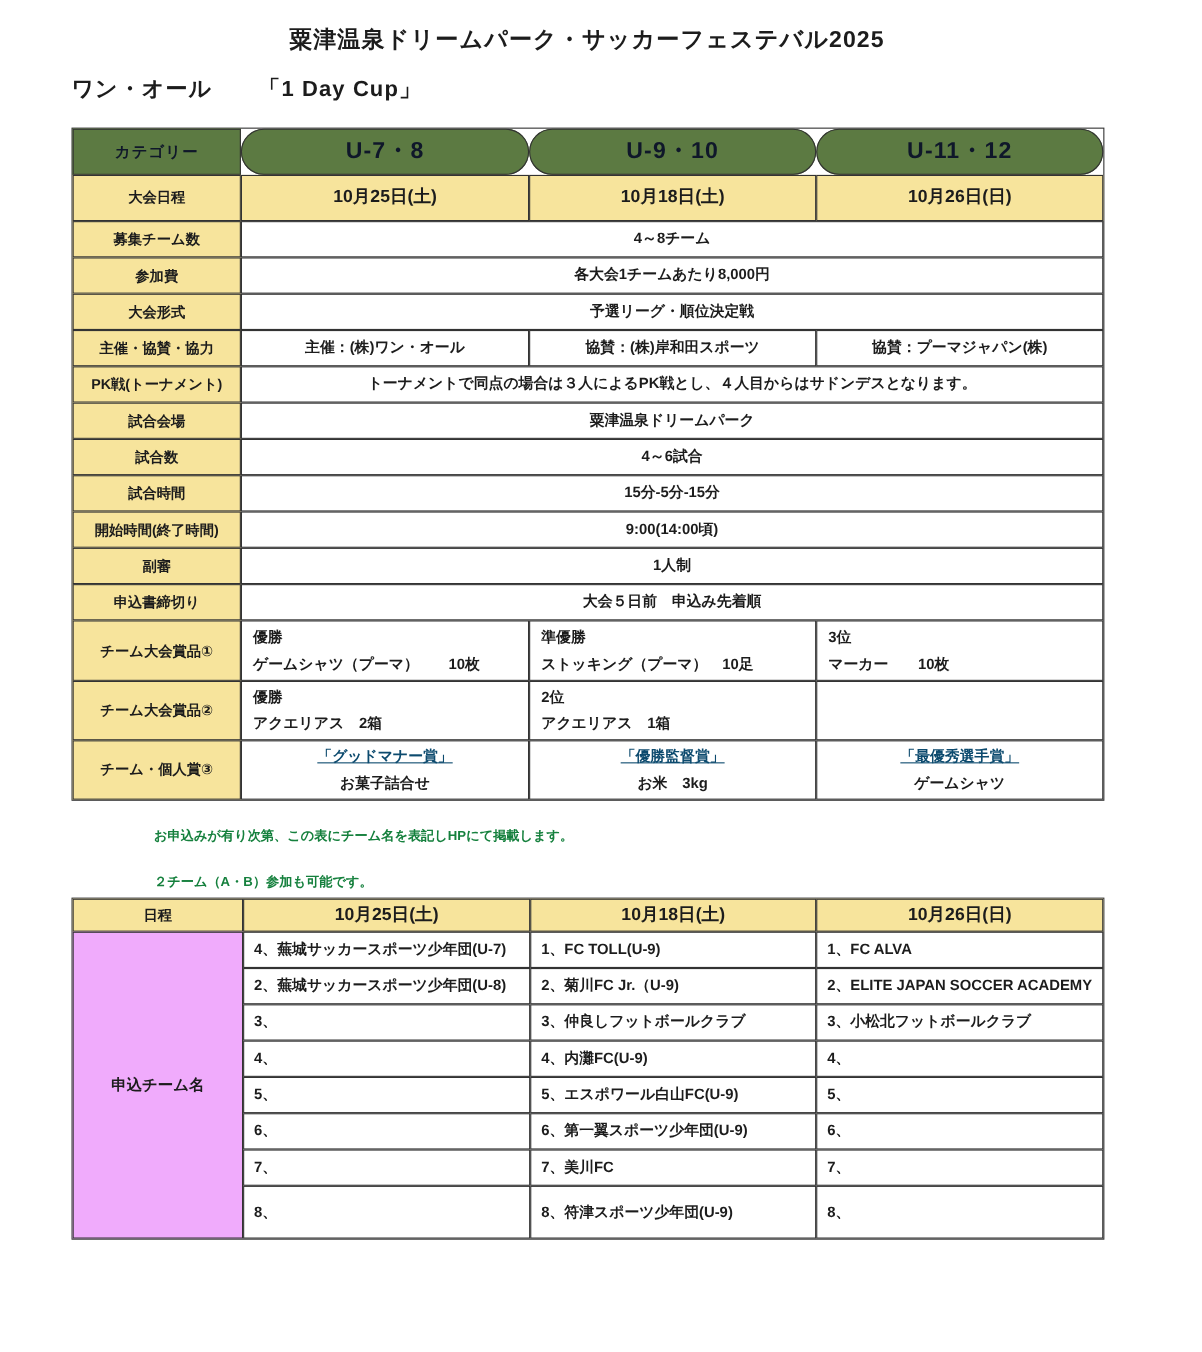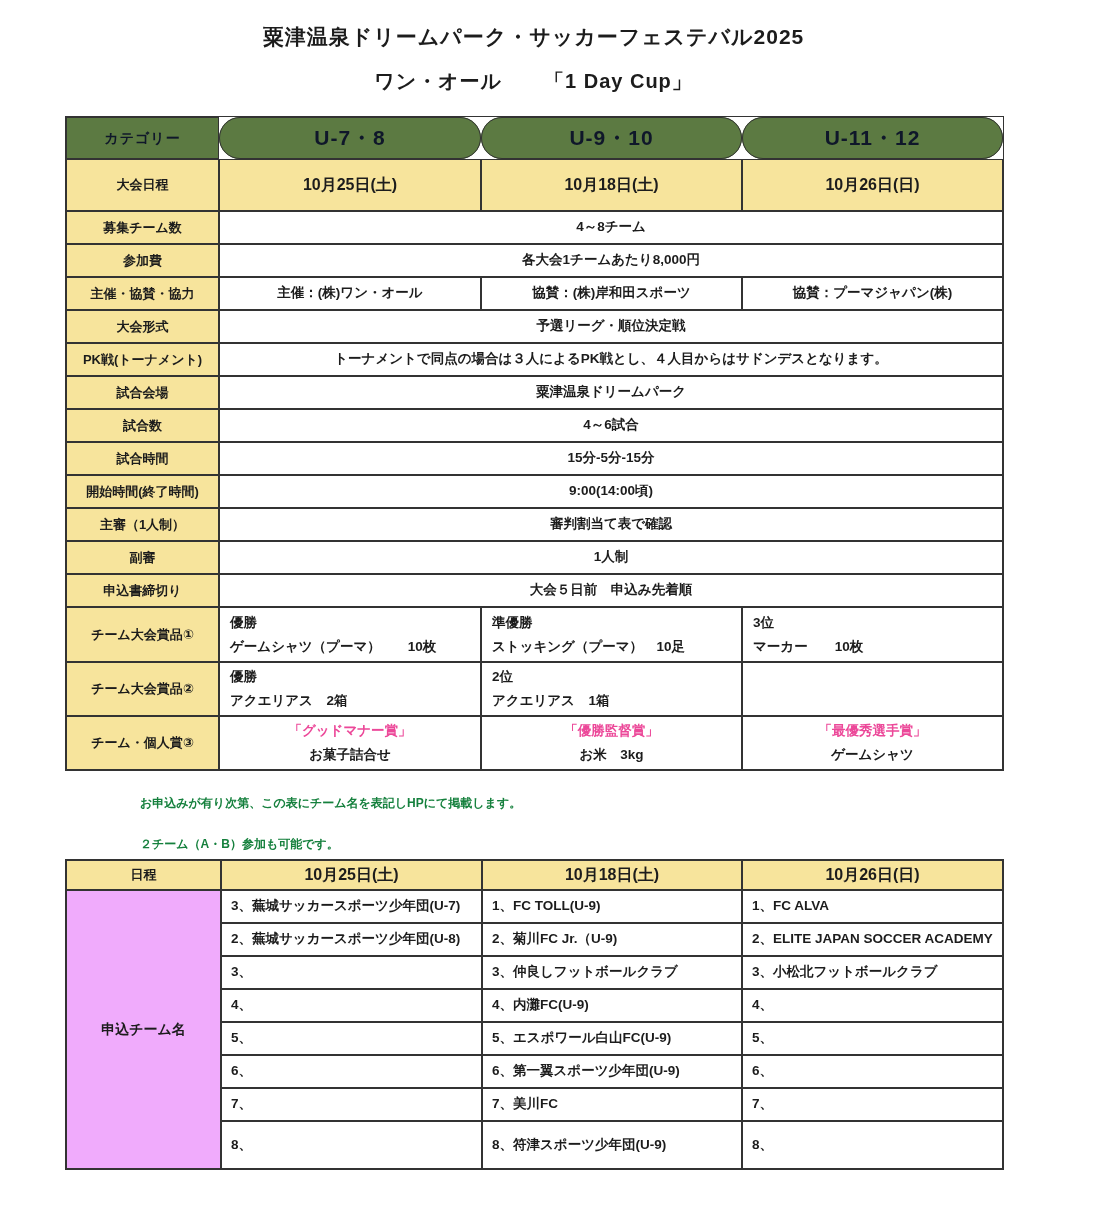--- a/index.html
+++ b/index.html
@@ -8,21 +8,21 @@
     font-family:"Liberation Sans","DejaVu Sans",sans-serif;
     color:#1c1c1c;font-weight:bold;
     -webkit-font-smoothing:antialiased;
   }
   .content{width:937px;margin:0 auto 0 65px;padding-top:26px;}
   .title{
     text-align:center;font-size:21px;font-weight:bold;
     margin:0;line-height:22px;letter-spacing:1px;
   }
   .subtitle{
-    text-align:center;font-size:20px;font-weight:bold;
+    text-align:left;font-size:20px;font-weight:bold;
     margin:22px 0 0;line-height:22px;letter-spacing:1px;
   }
   table{
     border-collapse:separate;border-spacing:0;table-layout:fixed;
     width:937px;border:1px solid #333;
   }
   td{
     border:1.4px solid #333;box-sizing:border-box;
     text-align:center;vertical-align:middle;
     font-size:13.5px;font-weight:bold;line-height:1.35;
@@ -31,29 +31,29 @@
   .t1{margin-top:24px;}
   .t2{margin-top:6px;}
   .lbl{background:#f7e49c;font-size:13px;}
   .green{background:#5c7a42;color:#0f172a;}
   .green .cat{font-size:14px;letter-spacing:1px;}
   .green .age{font-size:21px;letter-spacing:1px;border-radius:21px;}
   .ylw{background:#f7e49c;}
   .bigdate{font-size:16px;}
   .two{line-height:1.75;}
   .left{text-align:left;padding-left:10px;}
-  .red{color:#ec4899;}
+  .red{color:#0c4a6e;text-decoration:underline;}
   .note{
     color:#15803d;font-size:12px;font-weight:bold;
     margin:24px 0 0 75px;line-height:17px;
   }
   .team{text-align:left;padding-left:9px;font-size:13.5px;}
   .rowlbl{background:#f0abfc;font-size:14px;}
   
-  tr.h42 td{height:42px;} tr.h41 td{height:52px;}
+  tr.h42 td{height:42px;} tr.h41 td{height:42px;}
   tr.h33 td{height:33px;} tr.h55 td{height:55px;}
   tr.h54 td{height:54px;} tr.h30 td{height:30px;}
   tr.h48 td{height:48px;}
 </style>
 </head>
 <body>
 
 <div class="content">
 
   <h1 class="title">粟津温泉ドリームパーク・サッカーフェステバル2025</h1>
@@ -81,52 +81,48 @@
     </tr>
     <tr class="h33">
       <td class="lbl">募集チーム数</td>
       <td colspan="3">4～8チーム</td>
     </tr>
     <tr class="h33">
       <td class="lbl">参加費</td>
       <td colspan="3">各大会1チームあたり8,000円</td>
     </tr>
     <tr class="h33">
+      <td class="lbl">大会形式</td>
+      <td colspan="3">予選リーグ・順位決定戦</td>
+    </tr>
+    <tr class="h33">
       <td class="lbl">主催・協賛・協力</td>
       <td>主催：(株)ワン・オール</td>
       <td>協賛：(株)岸和田スポーツ</td>
       <td>協賛：プーマジャパン(株)</td>
     </tr>
     <tr class="h33">
-      <td class="lbl">大会形式</td>
-      <td colspan="3">予選リーグ・順位決定戦</td>
-    </tr>
-    <tr class="h33">
       <td class="lbl">PK戦(トーナメント)</td>
       <td colspan="3">トーナメントで同点の場合は３人によるPK戦とし、４人目からはサドンデスとなります。</td>
     </tr>
     <tr class="h33">
       <td class="lbl">試合会場</td>
       <td colspan="3">粟津温泉ドリームパーク</td>
     </tr>
     <tr class="h33">
       <td class="lbl">試合数</td>
       <td colspan="3">4～6試合</td>
     </tr>
     <tr class="h33">
       <td class="lbl">試合時間</td>
       <td colspan="3">15分-5分-15分</td>
     </tr>
     <tr class="h33">
       <td class="lbl">開始時間(終了時間)</td>
       <td colspan="3">9:00(14:00頃)</td>
-    </tr>
-    <tr class="h33">
-      <td class="lbl">主審（1人制）</td>
-      <td colspan="3">審判割当て表で確認</td>
     </tr>
     <tr class="h33">
       <td class="lbl">副審</td>
       <td colspan="3">1人制</td>
     </tr>
     <tr class="h33">
       <td class="lbl">申込書締切り</td>
       <td colspan="3">大会５日前　申込み先着順</td>
     </tr>
     <tr class="h55">
@@ -186,21 +182,21 @@
     </colgroup>
     <tbody>
         <tr class="h30">
       <td class="lbl">日程</td>
       <td class="ylw bigdate">10月25日(土)</td>
       <td class="ylw bigdate">10月18日(土)</td>
       <td class="ylw bigdate">10月26日(日)</td>
     </tr>
     <tr class="h33">
       <td class="rowlbl" rowspan="8">申込チーム名</td>
-      <td class="team">3、蕪城サッカースポーツ少年団(U-7)</td>
+      <td class="team">4、蕪城サッカースポーツ少年団(U-7)</td>
       <td class="team">1、FC TOLL(U-9)</td>
       <td class="team">1、FC ALVA</td>
     </tr>
     <tr class="h33">
       <td class="team">2、蕪城サッカースポーツ少年団(U-8)</td>
       <td class="team">2、菊川FC Jr.（U-9)</td>
       <td class="team">2、ELITE JAPAN SOCCER ACADEMY</td>
     </tr>
     <tr class="h33">
       <td class="team">3、</td>

